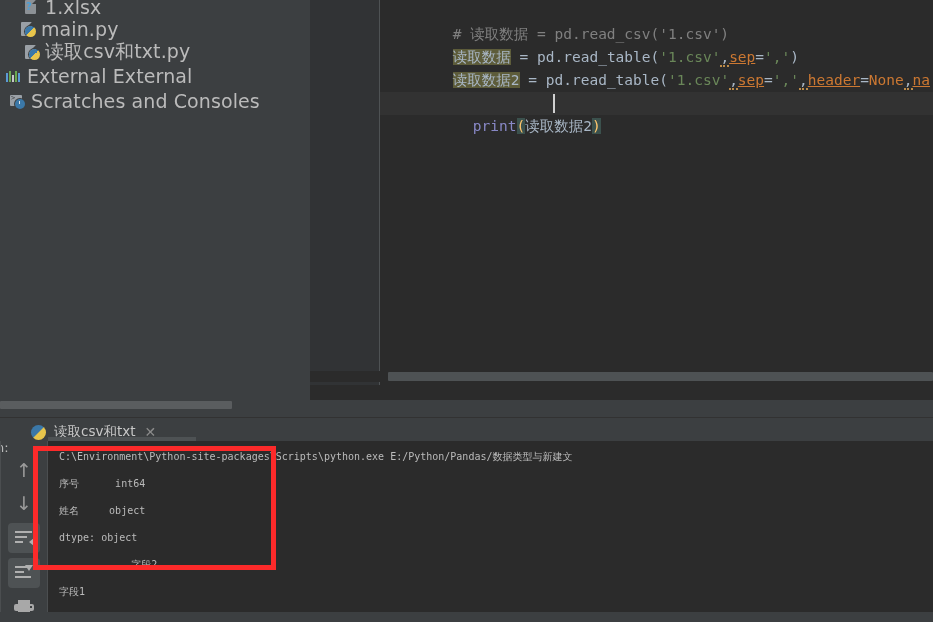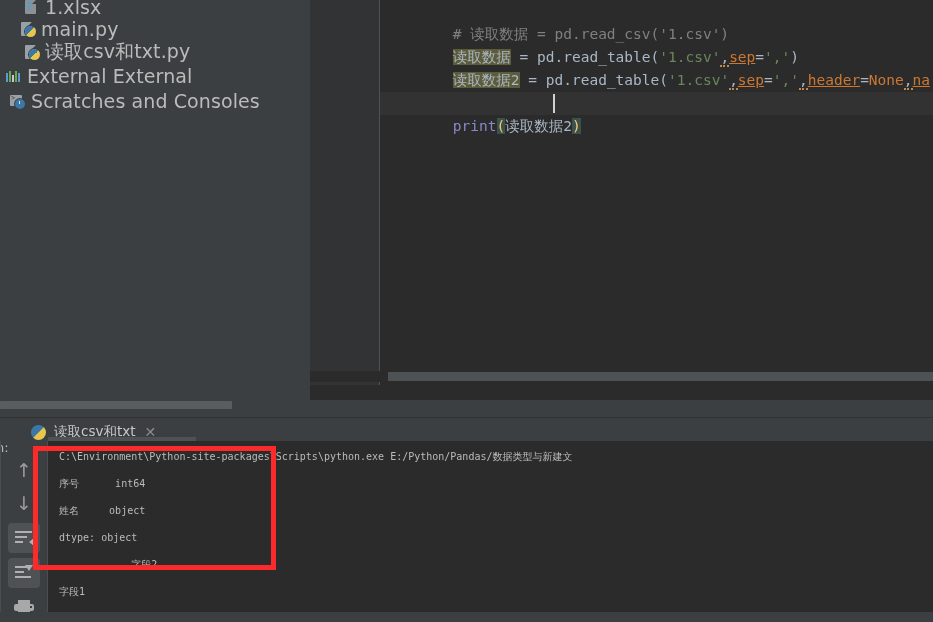--- a/index.html
+++ b/index.html
@@ -195,21 +195,21 @@
     left: 0; width: 863px;
     background: #323232;
   }
   .tok-comment { color: #808080; }
   .tok-ident   { color: #a9b7c6; }
   .tok-var-hl  { color: #a9b7c6; background: #5d5c3a; }
   .tok-op      { color: #a9b7c6; }
   .tok-fn      { color: #a9b7c6; }
   .tok-str     { color: #6a8759; }
   .tok-kwarg   { color: #cc7832; text-decoration: underline; }
-  .tok-builtin { color: #8888c6; }
+  .tok-builtin { color: #8888c6; margin-left: 20px; }
   .tok-const   { color: #cc7832; }
   .tok-paren-hl{ color: #ffc66d; background: #3b514d; }
   .tok-attr    { color: #a9b7c6; }
   .squig {
     border-bottom: 2px dotted #bc8b49;
     padding-bottom: 0px;
   }
   #caret {
     position: absolute;
     width: 2px; height: 19px;

